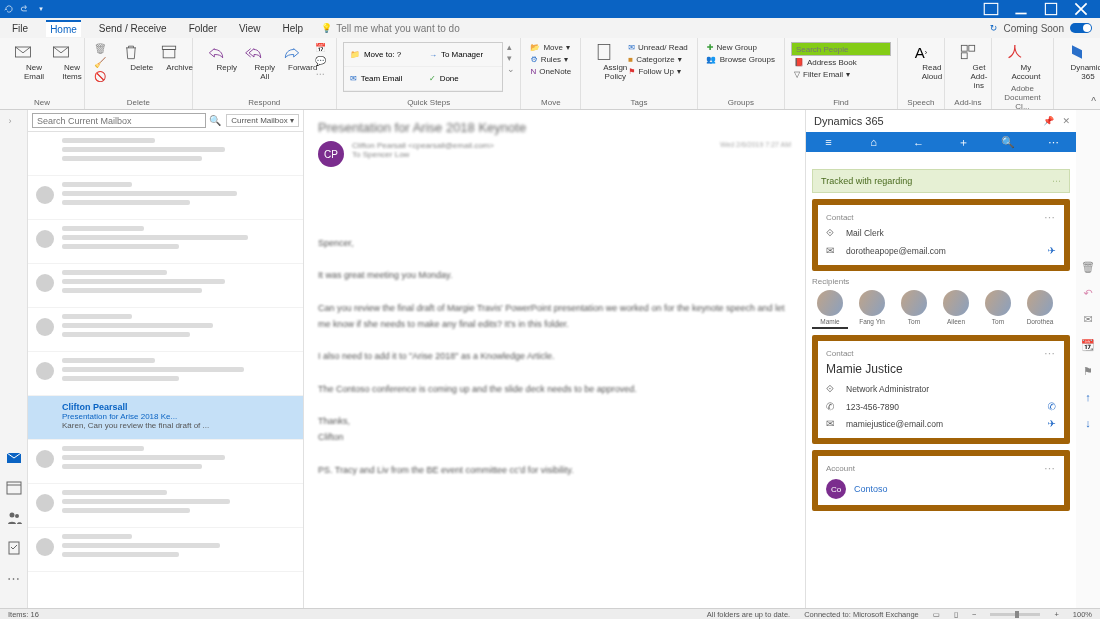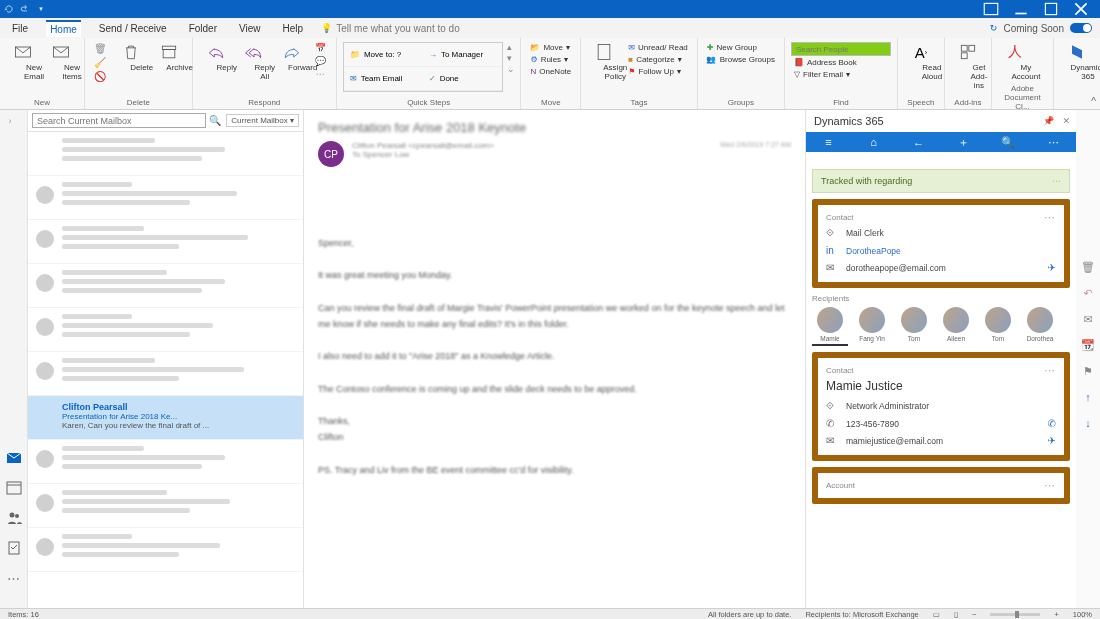--- a/index.html
+++ b/index.html
@@ -541,24 +541,20 @@
       <div class="card">
         <div class="ctype">
             <span>Contact</span>
             <span class="dots">⋯</span>
           </div>
         <div class="crow">
             <span class="ricn">⟐</span>
             <span class="val">Mail Clerk</span>
           </div>
         <div class="crow">
-            <span class="ricn" style="color:#2a6fc9">in</span>
-            <span class="val link">DorotheaPope</span>
-          </div>
-        <div class="crow">
             <span class="ricn">✉</span>
             <span class="val">dorotheapope@email.com</span>
             <span class="act">✈</span>
           </div>
       </div>
 
       <div class="recips">
         <div class="rh">Recipients</div>
         <div class="avs">
           <div class="rperson sel">
@@ -608,41 +604,45 @@
             <span class="val">mamiejustice@email.com</span>
             <span class="act">✈</span>
           </div>
       </div>
 
       <div class="card">
         <div class="ctype">
             <span>Account</span>
             <span class="dots">⋯</span>
           </div>
+        <div class="account-row">
+          <div class="aav">Co</div>
+          <span class="link">Contoso</span>
+        </div>
       </div>
     </div>
   </div>
 
   <div class="rightrail">
     <span class="rr-icn">🗑</span>
     <span class="rr-icn" style="color:#d98ab0">↶</span>
     <span class="rr-icn">✉</span>
     <span class="rr-icn">📆</span>
     <span class="rr-icn">⚑</span>
     <span class="rr-icn" style="color:#2a6fc9">↑</span>
     <span class="rr-icn" style="color:#2a6fc9">↓</span>
   </div>
 
 </div>
 
 <div class="statusbar">
   <span>Items: 16</span>
   <span class="sright">
     <span>All folders are up to date.</span>
-    <span>Recipients to: Microsoft Exchange</span>
+    <span>Connected to: Microsoft Exchange</span>
     <span>▭</span>
     <span>▯</span>
     <span>−</span>
     <span class="zoom-slider"></span>
     <span>+</span>
     <span>100%</span>
   </span>
 </div>
 
 </body></html>

